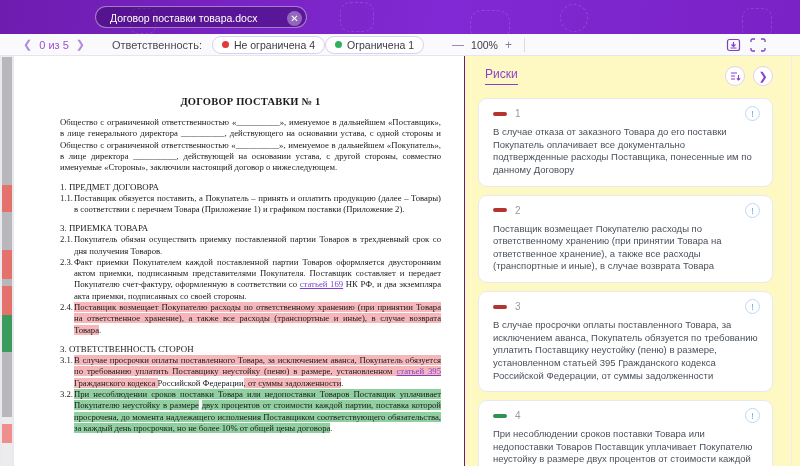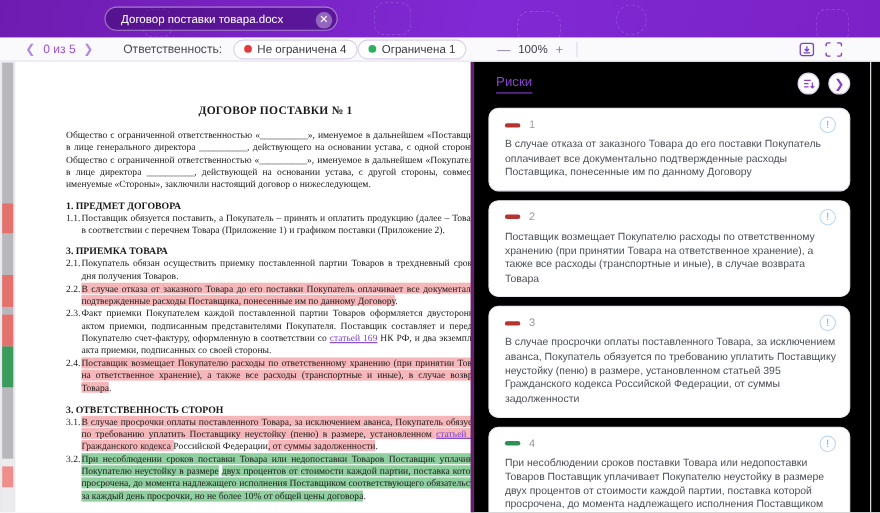--- a/index.html
+++ b/index.html
@@ -49,30 +49,30 @@
     border-right:4px solid transparent;border-bottom:5px solid #6b6b70}
   .mm-thumb{position:absolute;left:0;width:10px;background:#b7b7bc}
   .mm-marker{position:absolute;left:0;width:10px}
 
   
   .page{position:absolute;left:14px;right:327px;top:0;bottom:0;background:#fff;overflow:hidden;
     padding:40px 32px 8px 46px;font-family:"Liberation Serif",serif;color:#1a1a1a}
   .doc-title{text-align:center;font-size:10.5px;font-weight:bold;margin-bottom:10px;letter-spacing:.2px}
   .doc-meta{display:flex;justify-content:space-between;font-weight:bold;font-size:8.7px;margin-bottom:2px}
   .preamble{font-size:8.7px;line-height:1.3;text-align:justify;margin-bottom:8px}
-  .sec-heading{font-size:8.9px;font-weight:bold;margin:8px 0 1px}
+  .sec-heading{font-size:8.9px;font-weight:normal;margin:8px 0 1px}
   .doc-item{position:relative;font-size:8.7px;line-height:1.3;text-align:justify;padding-left:14px}
   .doc-item .num{position:absolute;left:0;top:0}
   .hl-red{background:#f5b7ba}
   .hl-green{background:#90cf9f}
   .doc-link{color:#7d3fd1;text-decoration:underline;cursor:pointer}
 
   
-  .sidebar{position:absolute;right:0;top:0;bottom:0;width:372px;background:#000000;
-    border-left:3px solid #701a75;padding:10px 27px 0 20px;overflow:hidden}
+  .sidebar{position:absolute;right:0;top:0;bottom:0;width:336px;background:#fef9c3;
+    border-left:1px solid #701a75;padding:10px 27px 0 20px;overflow:hidden}
   .sidebar::after{content:"";position:absolute;right:8px;top:0;bottom:0;border-left:1px solid #ededf3}
   .sb-head{display:flex;align-items:center;margin-bottom:12px}
   .risks-tab{color:#8a3fd1;font-size:12px;padding-bottom:3px;border-bottom:1.5px solid #8a3fd1;cursor:pointer}
   .sb-icons{margin-left:auto;display:flex;gap:8px}
   .sb-circle{width:20px;height:20px;border-radius:50%;border:1px solid #e0d2f2;display:flex;
     align-items:center;justify-content:center;color:#8a3fd1;font-size:11px;cursor:pointer;background:#fff}
   .cards{margin-left:-7px}
   .risk-card{border:1px solid #e8eaf2;border-radius:9px;background:#fff;padding:7px 12px 9px 14px;
     margin-bottom:8px;cursor:pointer}
   .rc-head{display:flex;align-items:center;margin-bottom:5px}
@@ -148,21 +148,20 @@
       </div>
 
     <div class="page">
       <div class="doc-title">ДОГОВОР ПОСТАВКИ № 1</div>
       <p class="preamble">Общество с ограниченной ответственностью «__________», именуемое в дальнейшем «Поставщик», в лице генерального директора __________, действующего на основании устава, с одной стороны и Общество с ограниченной ответственностью «__________», именуемое в дальнейшем «Покупатель», в лице директора __________, действующей на основании устава, с другой стороны, совместно именуемые «Стороны», заключили настоящий договор о нижеследующем.</p>
       <div>
           <div class="sec-heading">1.  ПРЕДМЕТ ДОГОВОРА</div>
           <div class="doc-item"><span class="num">1.1.</span><span>Поставщик обязуется поставить, а Покупатель – принять и оплатить продукцию (далее – Товары) в соответствии с перечнем Товара (Приложение 1) и графиком поставки (Приложение 2).</span></div>
           <div class="sec-heading">3.  ПРИЕМКА ТОВАРА</div>
           <div class="doc-item"><span class="num">2.1.</span><span>Покупатель обязан осуществить приемку поставленной партии Товаров в трехдневный срок со дня получения Товаров.</span></div>
-          <div class="doc-item"><span class="num">2.2.</span><span class="hl-red">В случае отказа от заказного Товара до его поставки Покупатель оплачивает все документально подтвержденные расходы Поставщика, понесенные им по данному Договору</span><span>.</span></div>
           <div class="doc-item"><span class="num">2.3.</span><span>Факт приемки Покупателем каждой поставленной партии Товаров оформляется двусторонним актом приемки, подписанным представителями Покупателя. Поставщик составляет и передает Покупателю счет-фактуру, оформленную в соответствии со </span><span class="doc-link">статьей 169</span><span> НК РФ, и два экземпляра акта приемки, подписанных со своей стороны.</span></div>
           <div class="doc-item"><span class="num">2.4.</span><span class="hl-red">Поставщик возмещает Покупателю расходы по ответственному хранению (при принятии Товара на ответственное хранение), а также все расходы (транспортные и иные), в случае возврата Товара</span><span>.</span></div>
           <div class="sec-heading">3.  ОТВЕТСТВЕННОСТЬ СТОРОН</div>
           <div class="doc-item"><span class="num">3.1.</span><span class="hl-red">В случае просрочки оплаты поставленного Товара, за исключением аванса, Покупатель обязуется по требованию уплатить Поставщику неустойку (пеню) в размере, установленном </span><span class="hl-red doc-link">статьей 395</span><span class="hl-red"> Гражданского кодекса </span><span>Российской Федерации</span><span class="hl-red">, от суммы задолженности</span><span>.</span></div>
           <div class="doc-item"><span class="num">3.2.</span><span class="hl-green">При несоблюдении сроков поставки Товара или недопоставки Товаров Поставщик уплачивает Покупателю неустойку в размере</span><span> </span><span class="hl-green">двух процентов</span><span class="hl-green"> от </span><span class="hl-green">стоимости каждой партии, поставка которой просрочена, до момента надлежащего исполнения Поставщиком соответствующего обязательства, за каждый день просрочки, но не более 10% от общей цены договора</span><span>.</span></div>
         </div>
     </div>
 
     <aside class="sidebar">
       <div class="sb-head">

